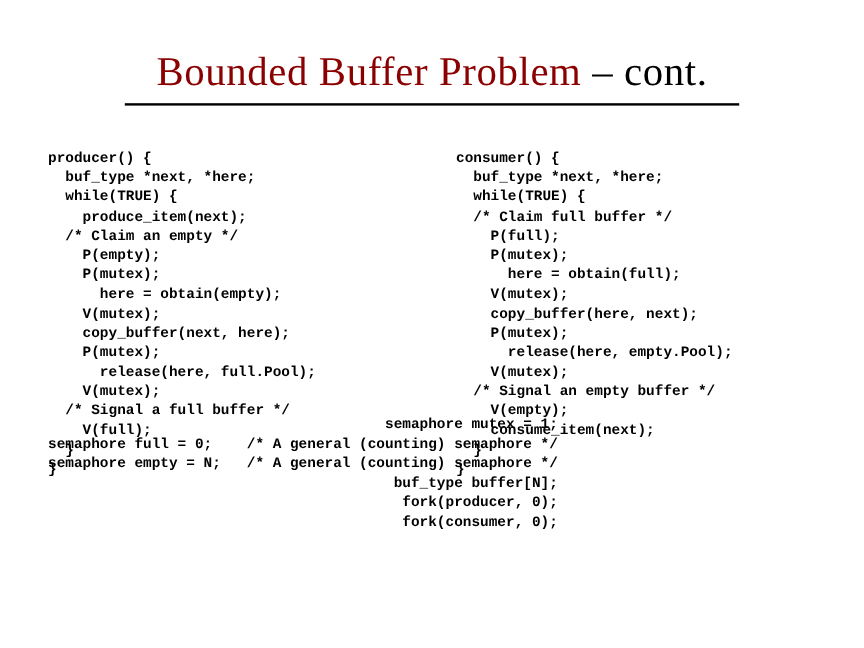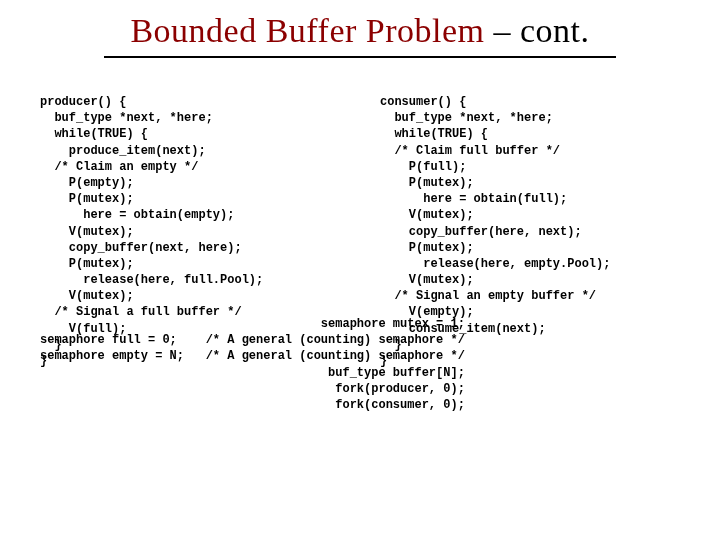--- a/index.html
+++ b/index.html
@@ -14,20 +14,21 @@
   }
   .slide {
     position: relative;
     width: 720px;
     height: 540px;
     box-sizing: border-box;
   }
   .title-wrap {
     text-align: center;
     padding-top: 12px;
+    margin-top: 30px;
   }
   .title {
     display: inline-block;
     font-size: 34px;
     font-weight: 400;
     border-bottom: 2px solid #000;
     padding: 0 26px 6px 26px;
     letter-spacing: 0.5px;
   }
   .title .main { color: #8b0000; }

